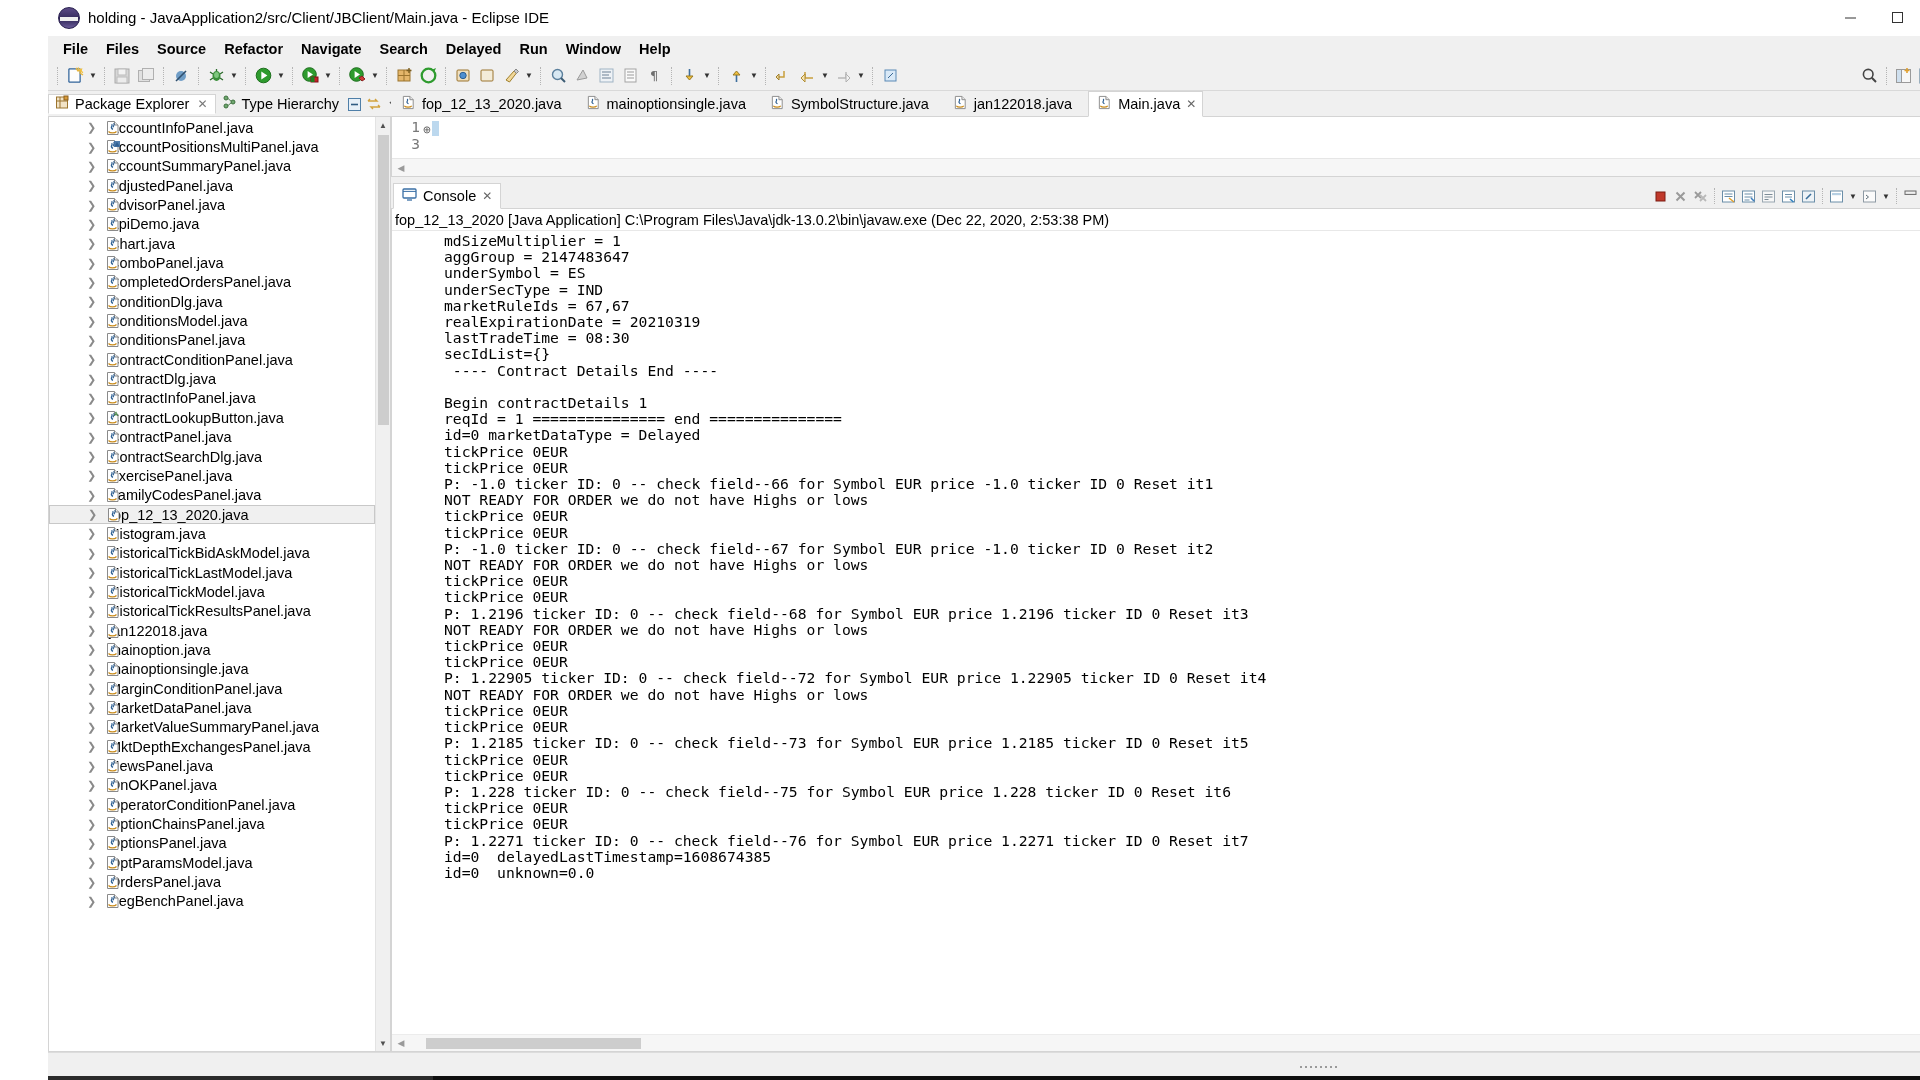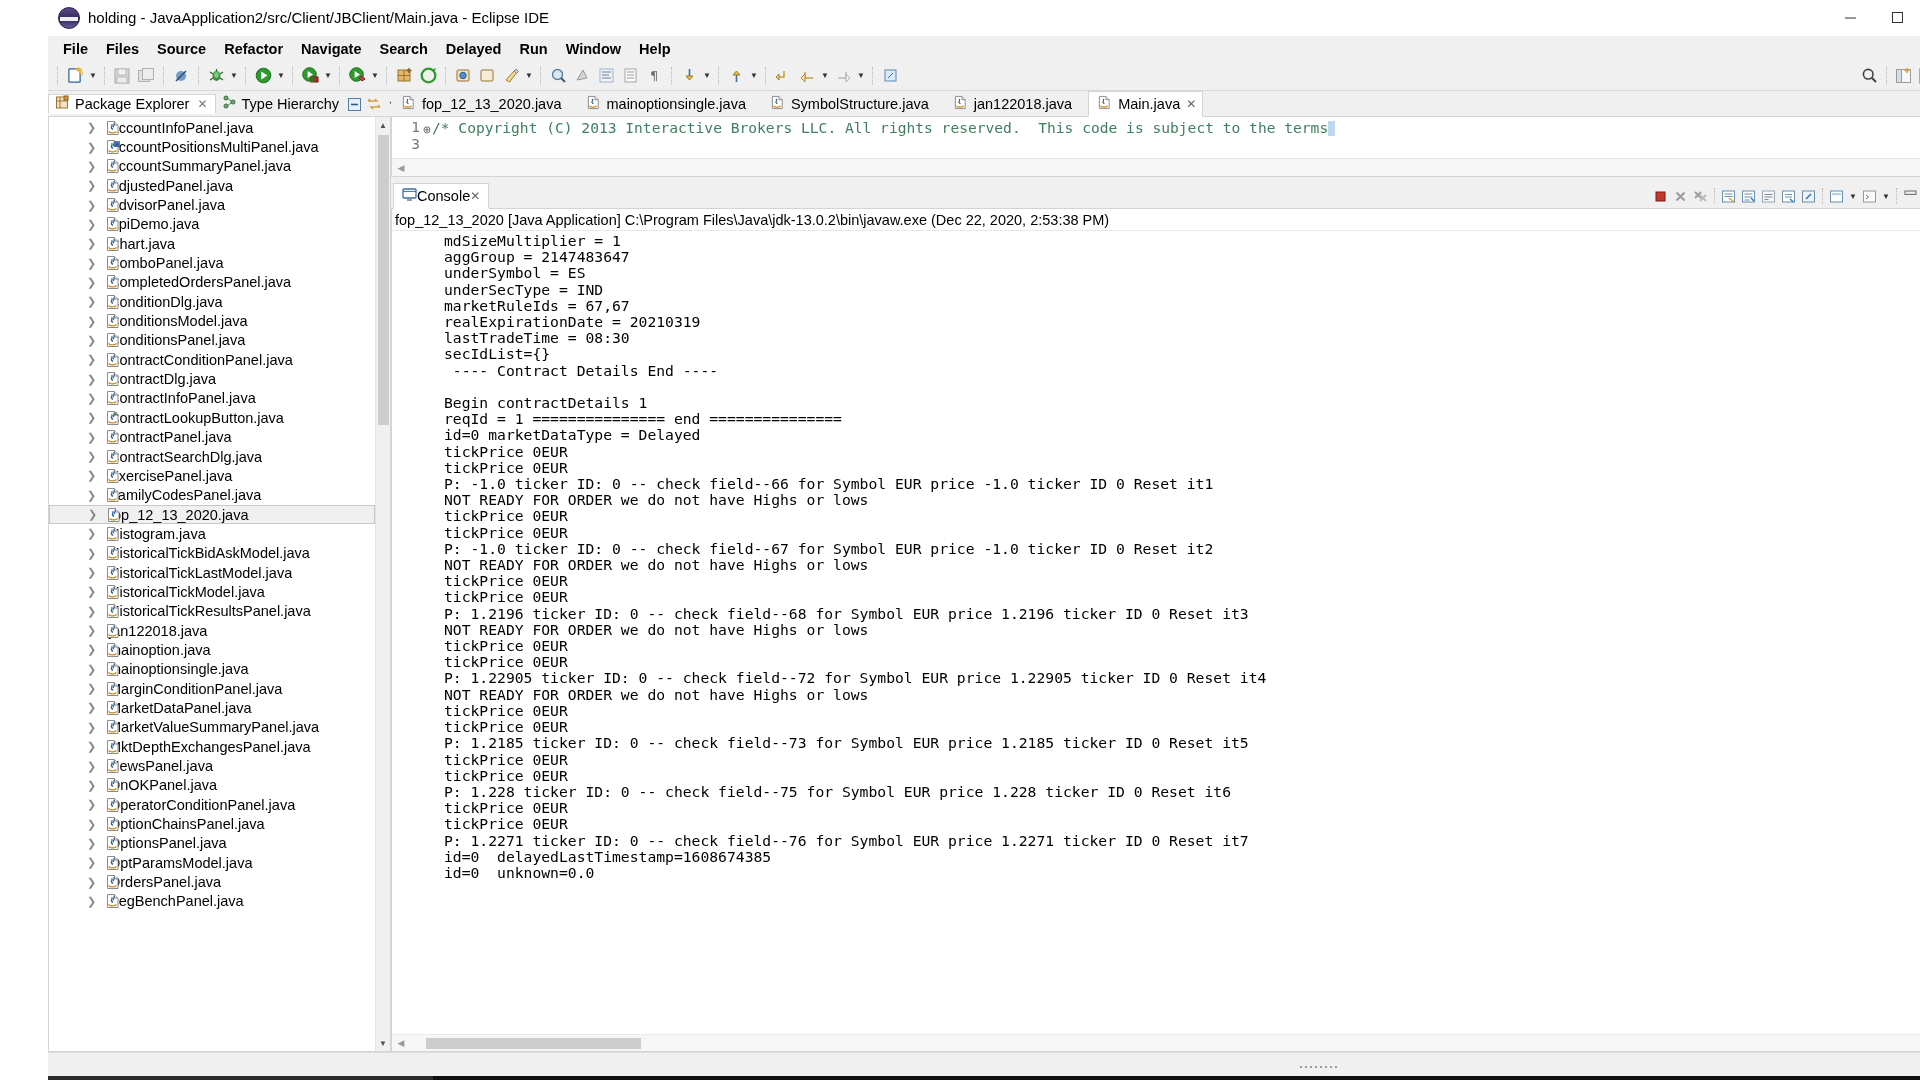--- a/index.html
+++ b/index.html
@@ -373,21 +373,21 @@
     height: 26px; flex: 0 0 26px;
     display: flex; align-items: stretch;
     background: #f0f0f0; position: relative;
     padding-left: 2px;
   }
   .console-tabs::after{
     content:"";
     position:absolute; left:0; right:0; bottom:0; height:1px; background:#d4d4d4;
   }
   .ctab {
-    display:flex; align-items:center; 
+    display:flex; align-items:center; gap:6px;
     padding: 0 8px;
     font-size: 14.5px; cursor: default;
     background:#ffffff;
     border-top: 1px solid #d4d4d4;
     border-left: 1px solid #d4d4d4;
     border-right: 1px solid #d4d4d4;
     border-bottom: 1px solid #fff;
     z-index:2;
   }
   .ctab .tab-close { color:#666; font-size:12px; }
@@ -1312,21 +1312,21 @@
 
       <div class="editor-body">
         <div class="code-area">
           <div class="gutter">
             <div>1</div>
             <div>3</div>
           </div>
           <div class="fold-col">
             <div>⊕</div>
           </div>
-          <div class="code-lines"><span class="code-comment">/* Copyright (C) 2013 Interactive Brokers LLC. All rights reserved.  This code is subject to the terms</span><span class="code-caret"></span></div>
+          <div class="code-lines"><span class="code-caret"></span></div>
           <div class="editor-vsb">
             <div class="sb-arrow">▲</div>
             <div class="sb-arrow" style="margin-top:auto">▼</div>
           </div>
         </div>
         <div class="editor-hsb">
           <div class="hsb-arrow">◀</div>
           <div class="hsb-arrow right">▶</div>
         </div>
       </div>

